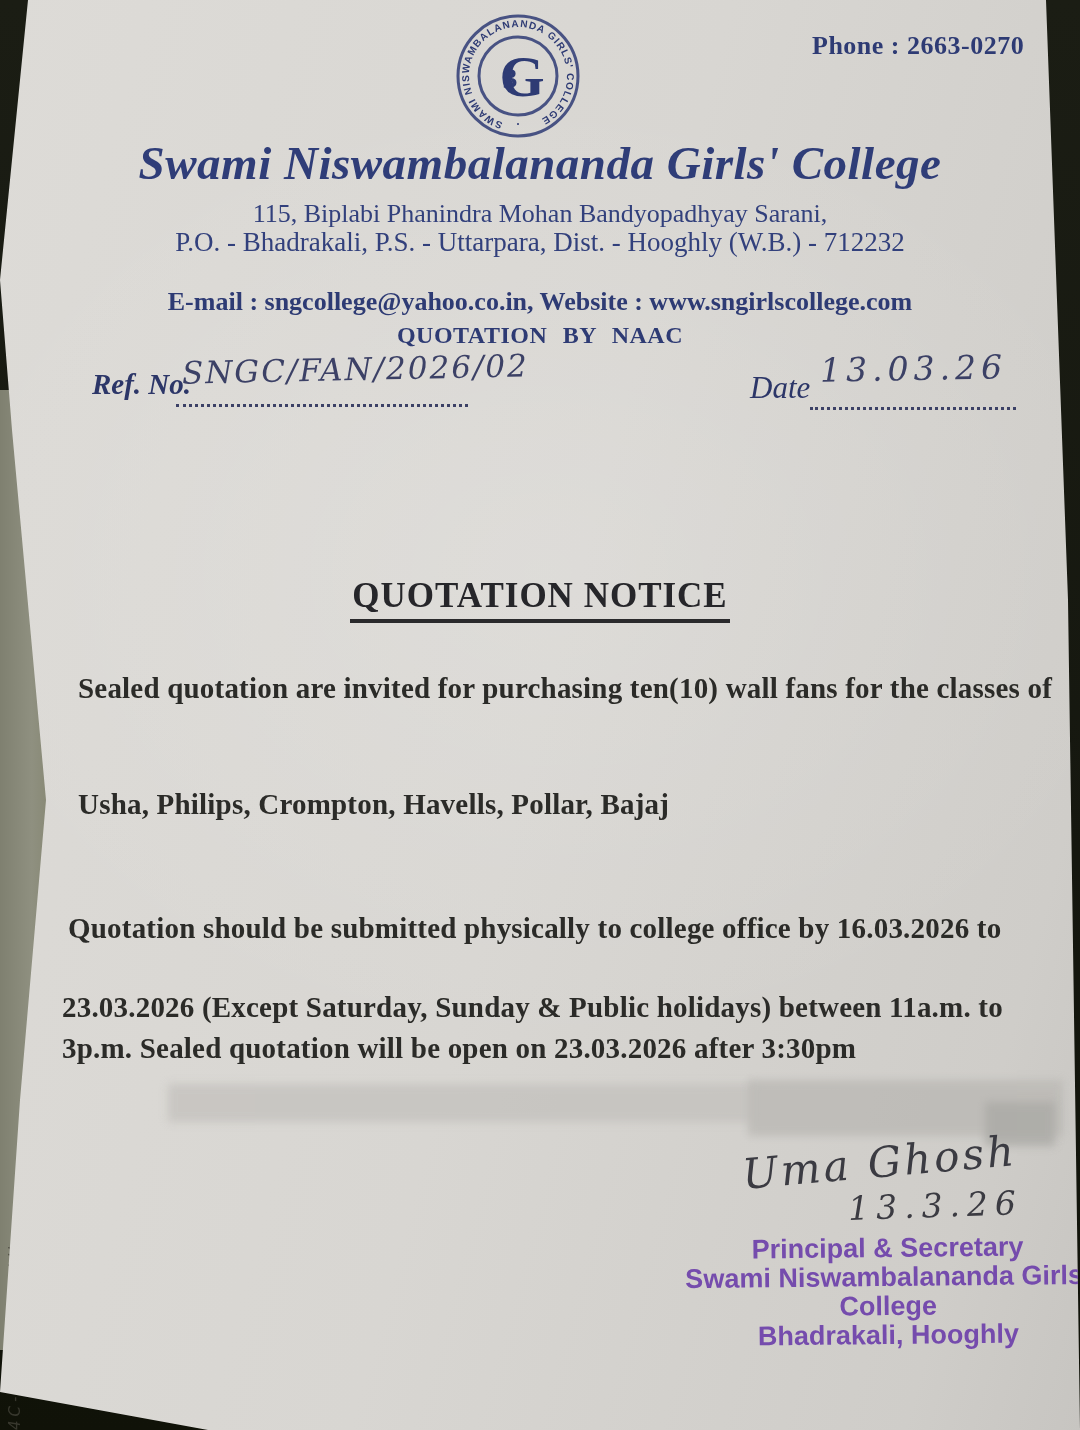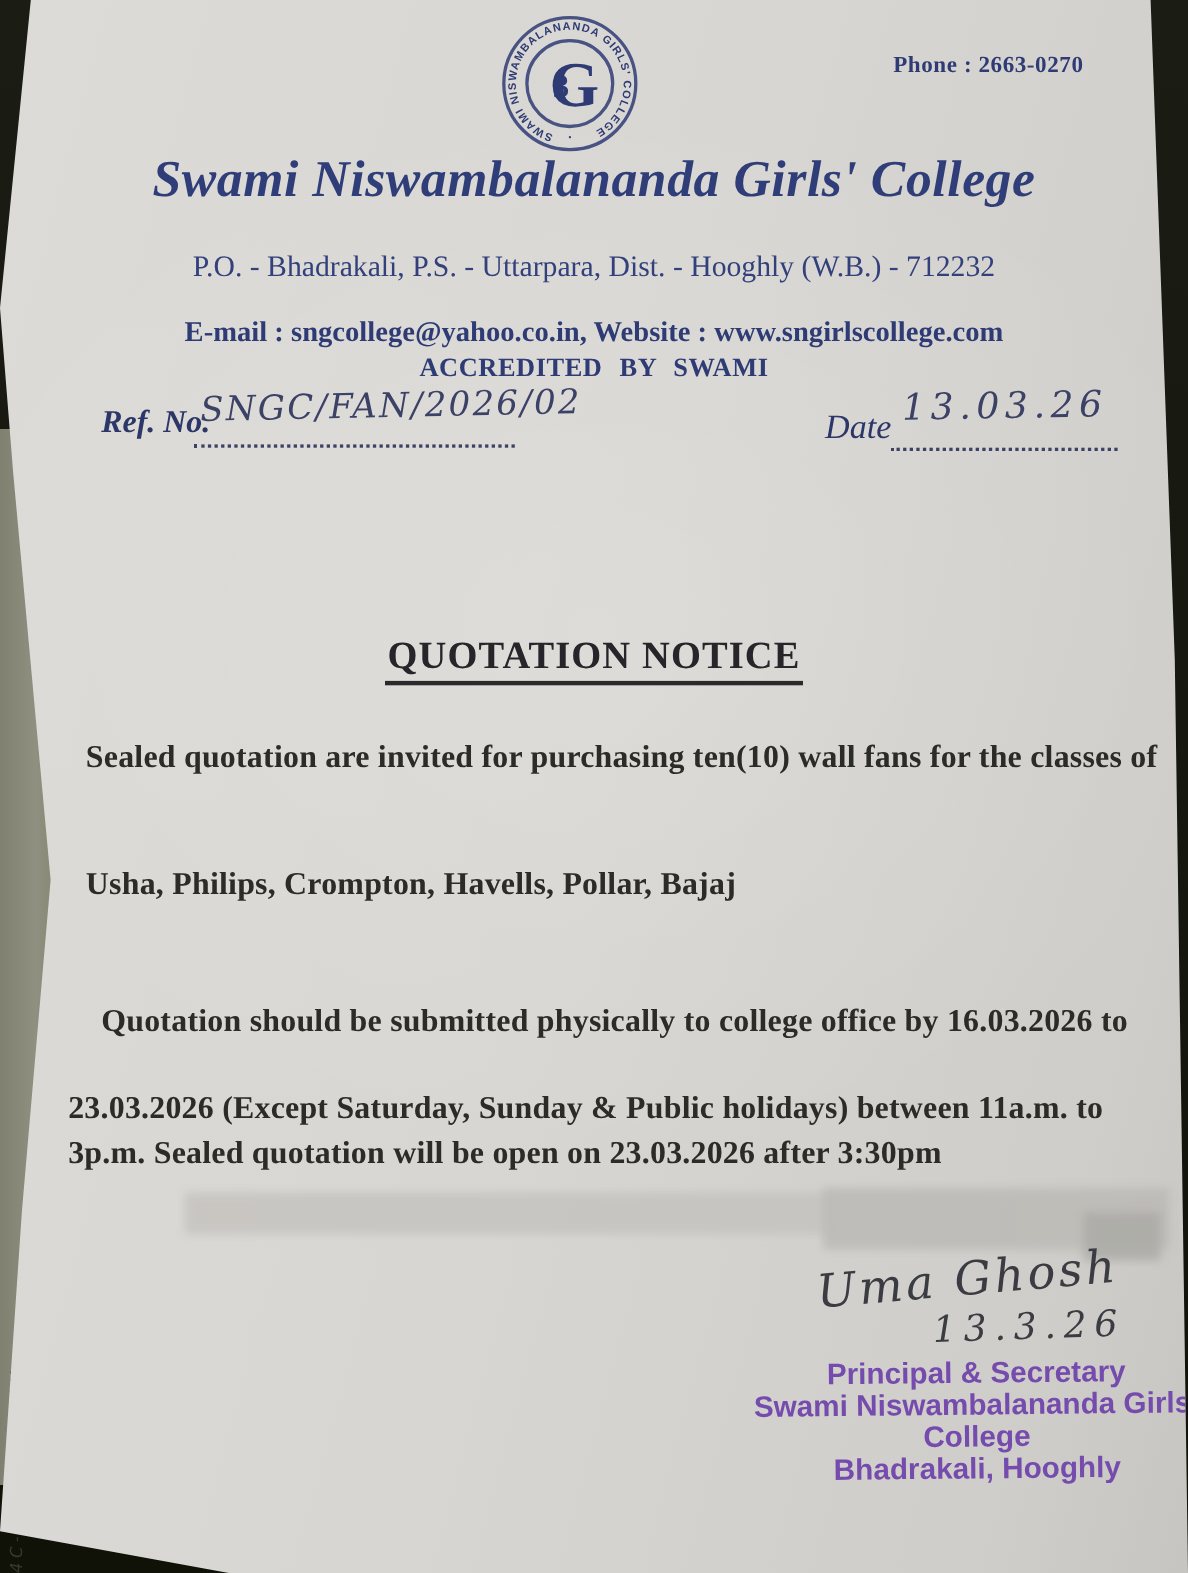--- a/index.html
+++ b/index.html
@@ -24,21 +24,21 @@
     position:absolute;left:0;top:0;width:1080px;height:1430px;
     background:
       radial-gradient(ellipse 900px 700px at 50% 40%, rgba(255,255,255,.14), rgba(0,0,0,0) 70%),
       linear-gradient(105deg,#dddbd7 0%,#d8d6d2 50%,#cfcdc9 88%,#c7c5c1 100%);
     clip-path:polygon(28px 0px,1046px 0px,1068px 600px,1080px 1430px,208px 1430px,
                       0px 1392px,20px 1100px,46px 800px,12px 430px,0px 280px);
   }
   .abs{position:absolute;}
   .navy{color:#2e3b74;}
   .center{left:0;width:1080px;text-align:center;}
-  .phone{top:46px;left:812px;font-size:21px;font-weight:700;letter-spacing:.5px;}
+  .phone{top:31px;left:812px;font-size:26px;font-weight:700;letter-spacing:.5px;}
   .college-name{top:136px;font-size:47px;font-weight:700;font-style:italic;letter-spacing:.5px;color:#2f3d78;}
   .addr1{top:199px;font-size:26px;color:#32407c;}
   .addr2{top:227px;font-size:27px;color:#32407c;}
   .landmark{top:258px;font-size:25px;font-weight:700;color:#2e3b74;}
   .contact{top:287px;font-size:26px;font-weight:700;color:#2e3b74;}
   .naac{top:322px;font-size:24px;font-weight:700;word-spacing:9px;letter-spacing:.5px;color:#2e3b74;}
   .ref-label{top:368px;left:92px;font-size:29px;font-weight:700;font-style:italic;color:#2c3668;}
   .hand{font-family:"DejaVu Serif",serif;font-style:italic;color:#3c4166;}
   .ref-value{top:351px;left:182px;font-size:31px;letter-spacing:2px;transform:rotate(-1.2deg);}
   .ref-dots{top:404px;left:176px;width:292px;border-bottom:3px dotted #3c4166;}
@@ -80,38 +80,39 @@
       <text font-family="Liberation Sans, sans-serif" font-size="10" font-weight="700" fill="#2e3b74" letter-spacing="1.1">
         <textPath href="#ringPath" startOffset="5%">SWAMI NISWAMBALANANDA GIRLS' COLLEGE</textPath>
       </text>
       <text x="66" y="113" text-anchor="middle" font-size="12" font-weight="700" fill="#2e3b74">.</text>
       <text x="70" y="84" text-anchor="middle" font-family="Liberation Serif, serif" font-size="58" font-weight="700" fill="#2e3b74">G</text>
       <text x="58" y="76" text-anchor="middle" font-family="Liberation Serif, serif" font-size="30" font-weight="700" fill="#2e3b74">3</text>
     </svg>
 
     <div class="abs phone navy">Phone : 2663-0270</div>
     <div class="abs center college-name">Swami Niswambalananda Girls' College</div>
+    <div class="abs center addr1">115, Biplabi Phanindra Mohan Bandyopadhyay Sarani,</div>
     <div class="abs center addr2">P.O. - Bhadrakali, P.S. - Uttarpara, Dist. - Hooghly (W.B.) - 712232</div>
     <div class="abs center contact">E-mail : sngcollege@yahoo.co.in, Website : www.sngirlscollege.com</div>
-    <div class="abs center naac">ACCREDITED BY SWAMI</div>
+    <div class="abs center naac">QUOTATION BY NAAC</div>
 
     <div class="abs ref-label">Ref. No.</div>
     <div class="abs ref-value hand">SNGC/FAN/2026/02</div>
     <div class="abs ref-dots"></div>
     <div class="abs date-label">Date</div>
     <div class="abs date-value hand">13.03.26</div>
     <div class="abs date-dots"></div>
 
     <div class="abs center title-wrap">
       <span class="title">QUOTATION NOTICE</span>
     </div>
 
     <div class="abs body-line" style="top:672px;left:78px;">Sealed quotation are invited for purchasing ten(10) wall fans for the classes of</div>
     <div class="abs body-line" style="top:788px;left:78px;">Usha, Philips, Crompton, Havells, Pollar, Bajaj</div>
-    <div class="abs body-line" style="top:912px;left:68px;margin-left:24px;">Quotation should be submitted physically to college office by 16.03.2026 to</div>
+    <div class="abs body-line" style="top:912px;left:68px;">Quotation should be submitted physically to college office by 16.03.2026 to</div>
     <div class="abs body-line" style="top:972px;left:62px;margin-top:19px;">23.03.2026 (Except Saturday, Sunday &amp; Public holidays) between 11a.m. to</div>
     <div class="abs body-line" style="top:1032px;left:62px;">3p.m. Sealed quotation will be open on 23.03.2026 after 3:30pm</div>
 
     <div class="blur-block" style="left:168px;top:1084px;width:588px;height:38px;background:#c3c1bd;opacity:.75;"></div>
     <div class="blur-block" style="left:748px;top:1080px;width:315px;height:56px;background:#bcbab6;opacity:.85;"></div>
     <div class="blur-block" style="left:985px;top:1102px;width:70px;height:44px;background:#abaaa6;opacity:.8;"></div>
 
     <div class="abs sig-name hand">Uma Ghosh</div>
     <div class="abs sig-date hand">13.3.26</div>
 

